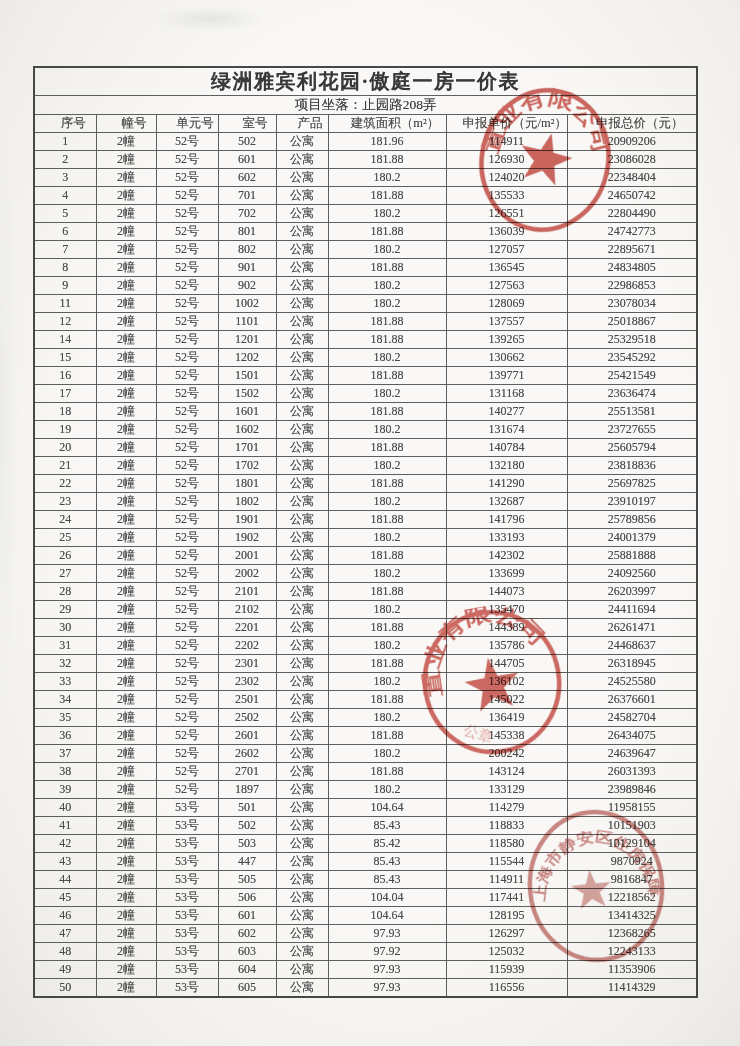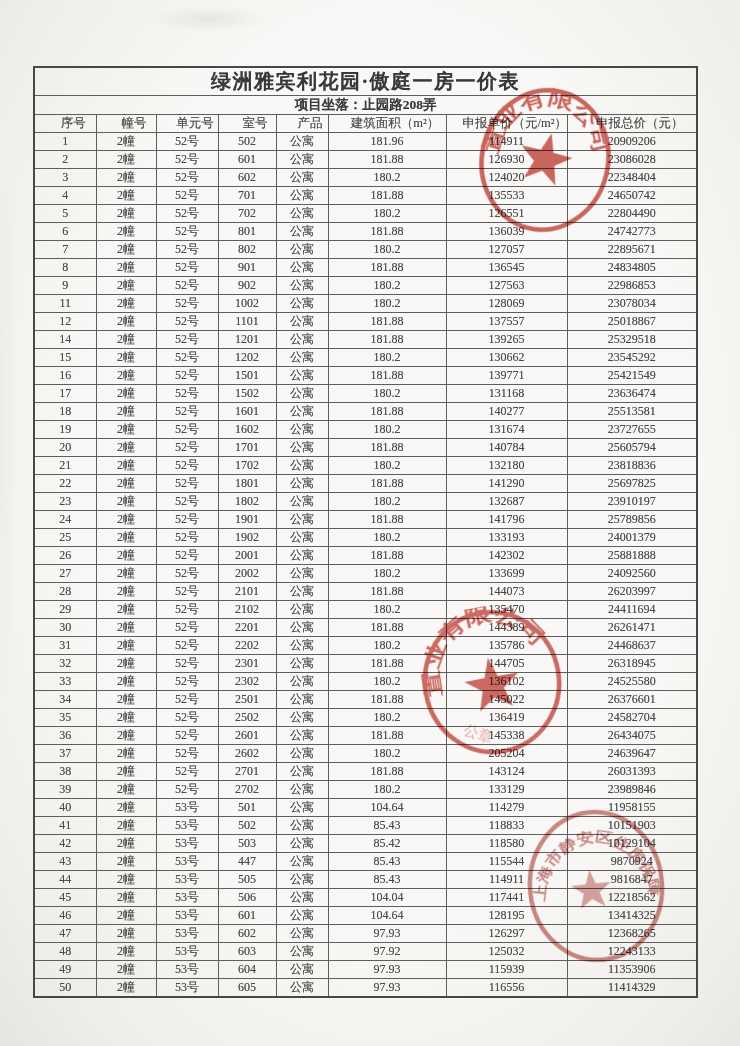--- a/index.html
+++ b/index.html
@@ -22,21 +22,21 @@
     color:#434343;
     text-shadow:0 0 .5px rgba(70,70,70,.55);
   }
   .doc-table td,.doc-table th{
     border:1px solid #5e5e5e;
     padding:0;margin:0;text-align:center;vertical-align:middle;
     font-weight:normal;overflow:hidden;white-space:nowrap;
   }
   .doc-table{border:2px solid #474747;}
   tr.title-row td{height:27px;font-size:20px;font-weight:bold;letter-spacing:1.5px;color:#383838;}
-  tr.subtitle-row td{height:17px;font-size:13.5px;font-weight:bold;color:#3c3c3c;margin-top:48px;}
+  tr.subtitle-row td{height:17px;font-size:13.5px;font-weight:normal;color:#3c3c3c;margin-top:48px;}
   tr.head-row th{height:17px;font-size:12.5px;color:#4a4a4a;padding-left:16px;}
   tbody.data-body tr{height:17.5px;}
   tbody.data-body td{font-size:12px;color:#4a4a4a;}
 
   .stamp{
     position:absolute;pointer-events:none;
     mix-blend-mode:multiply;
     filter:blur(.35px);
   }
   .stamp svg{display:block;width:100%;height:100%;}
@@ -421,38 +421,38 @@
           <td>145338</td>
           <td>26434075</td>
         </tr>
         <tr>
           <td>37</td>
           <td>2幢</td>
           <td>52号</td>
           <td>2602</td>
           <td>公寓</td>
           <td>180.2</td>
-          <td>205204</td>
+          <td>200242</td>
           <td>24639647</td>
         </tr>
         <tr>
           <td>38</td>
           <td>2幢</td>
           <td>52号</td>
           <td>2701</td>
           <td>公寓</td>
           <td>181.88</td>
           <td>143124</td>
           <td>26031393</td>
         </tr>
         <tr>
           <td>39</td>
           <td>2幢</td>
           <td>52号</td>
-          <td>2702</td>
+          <td>1897</td>
           <td>公寓</td>
           <td>180.2</td>
           <td>133129</td>
           <td>23989846</td>
         </tr>
         <tr>
           <td>40</td>
           <td>2幢</td>
           <td>53号</td>
           <td>501</td>

